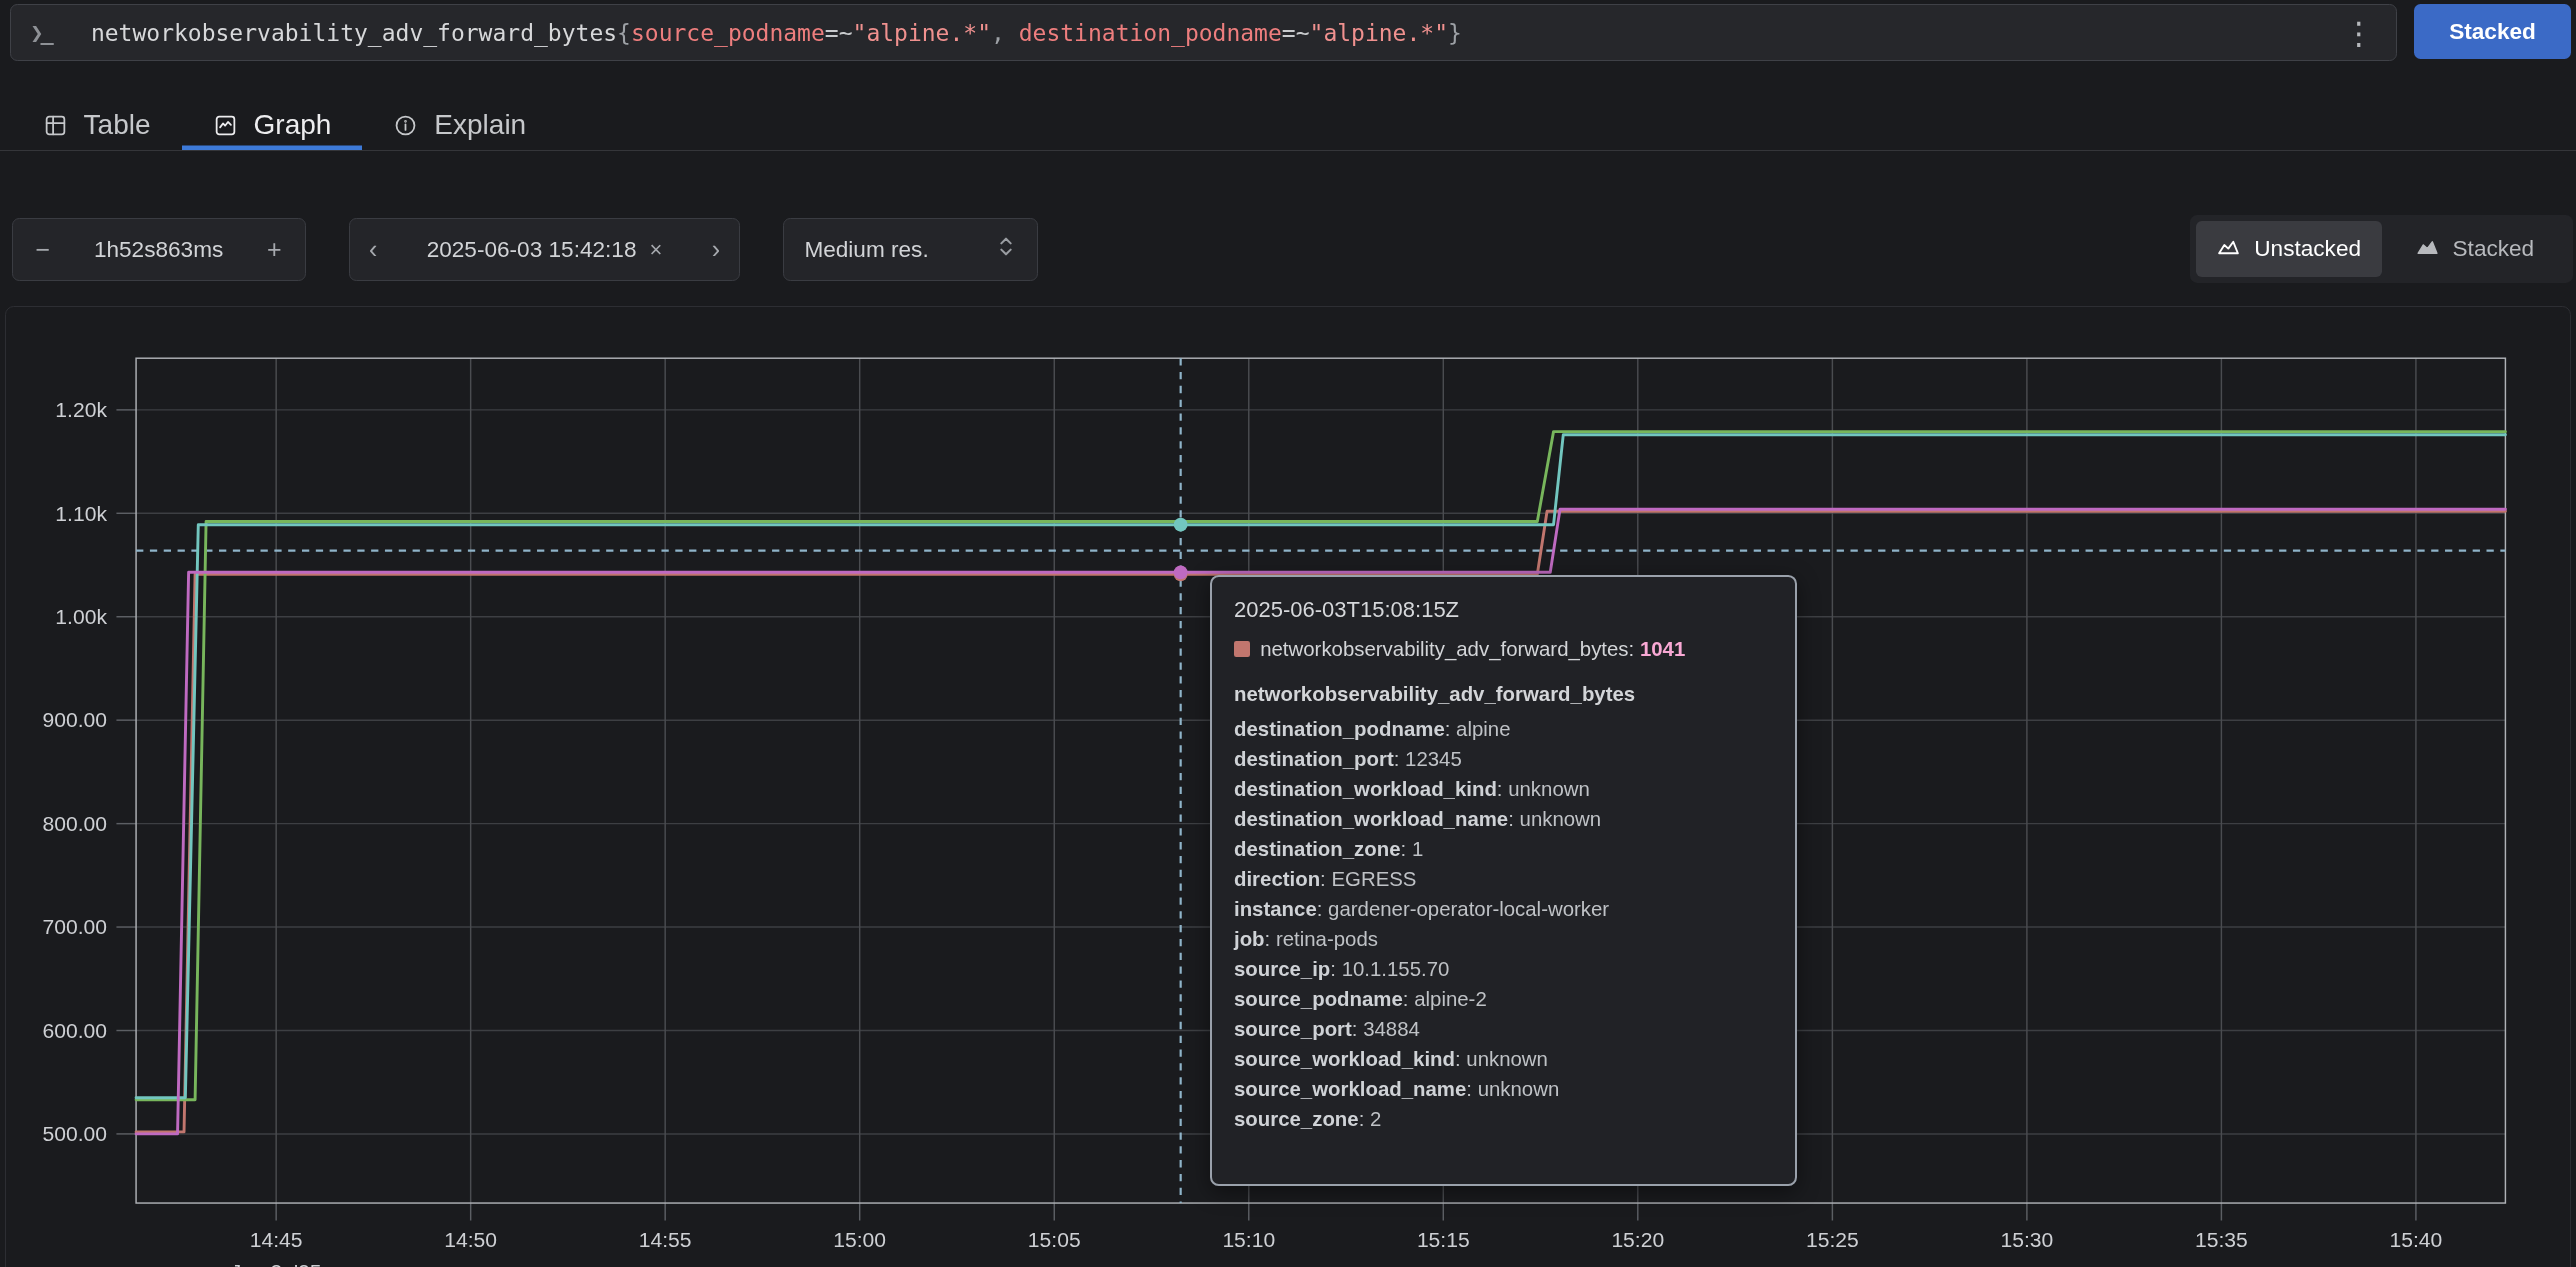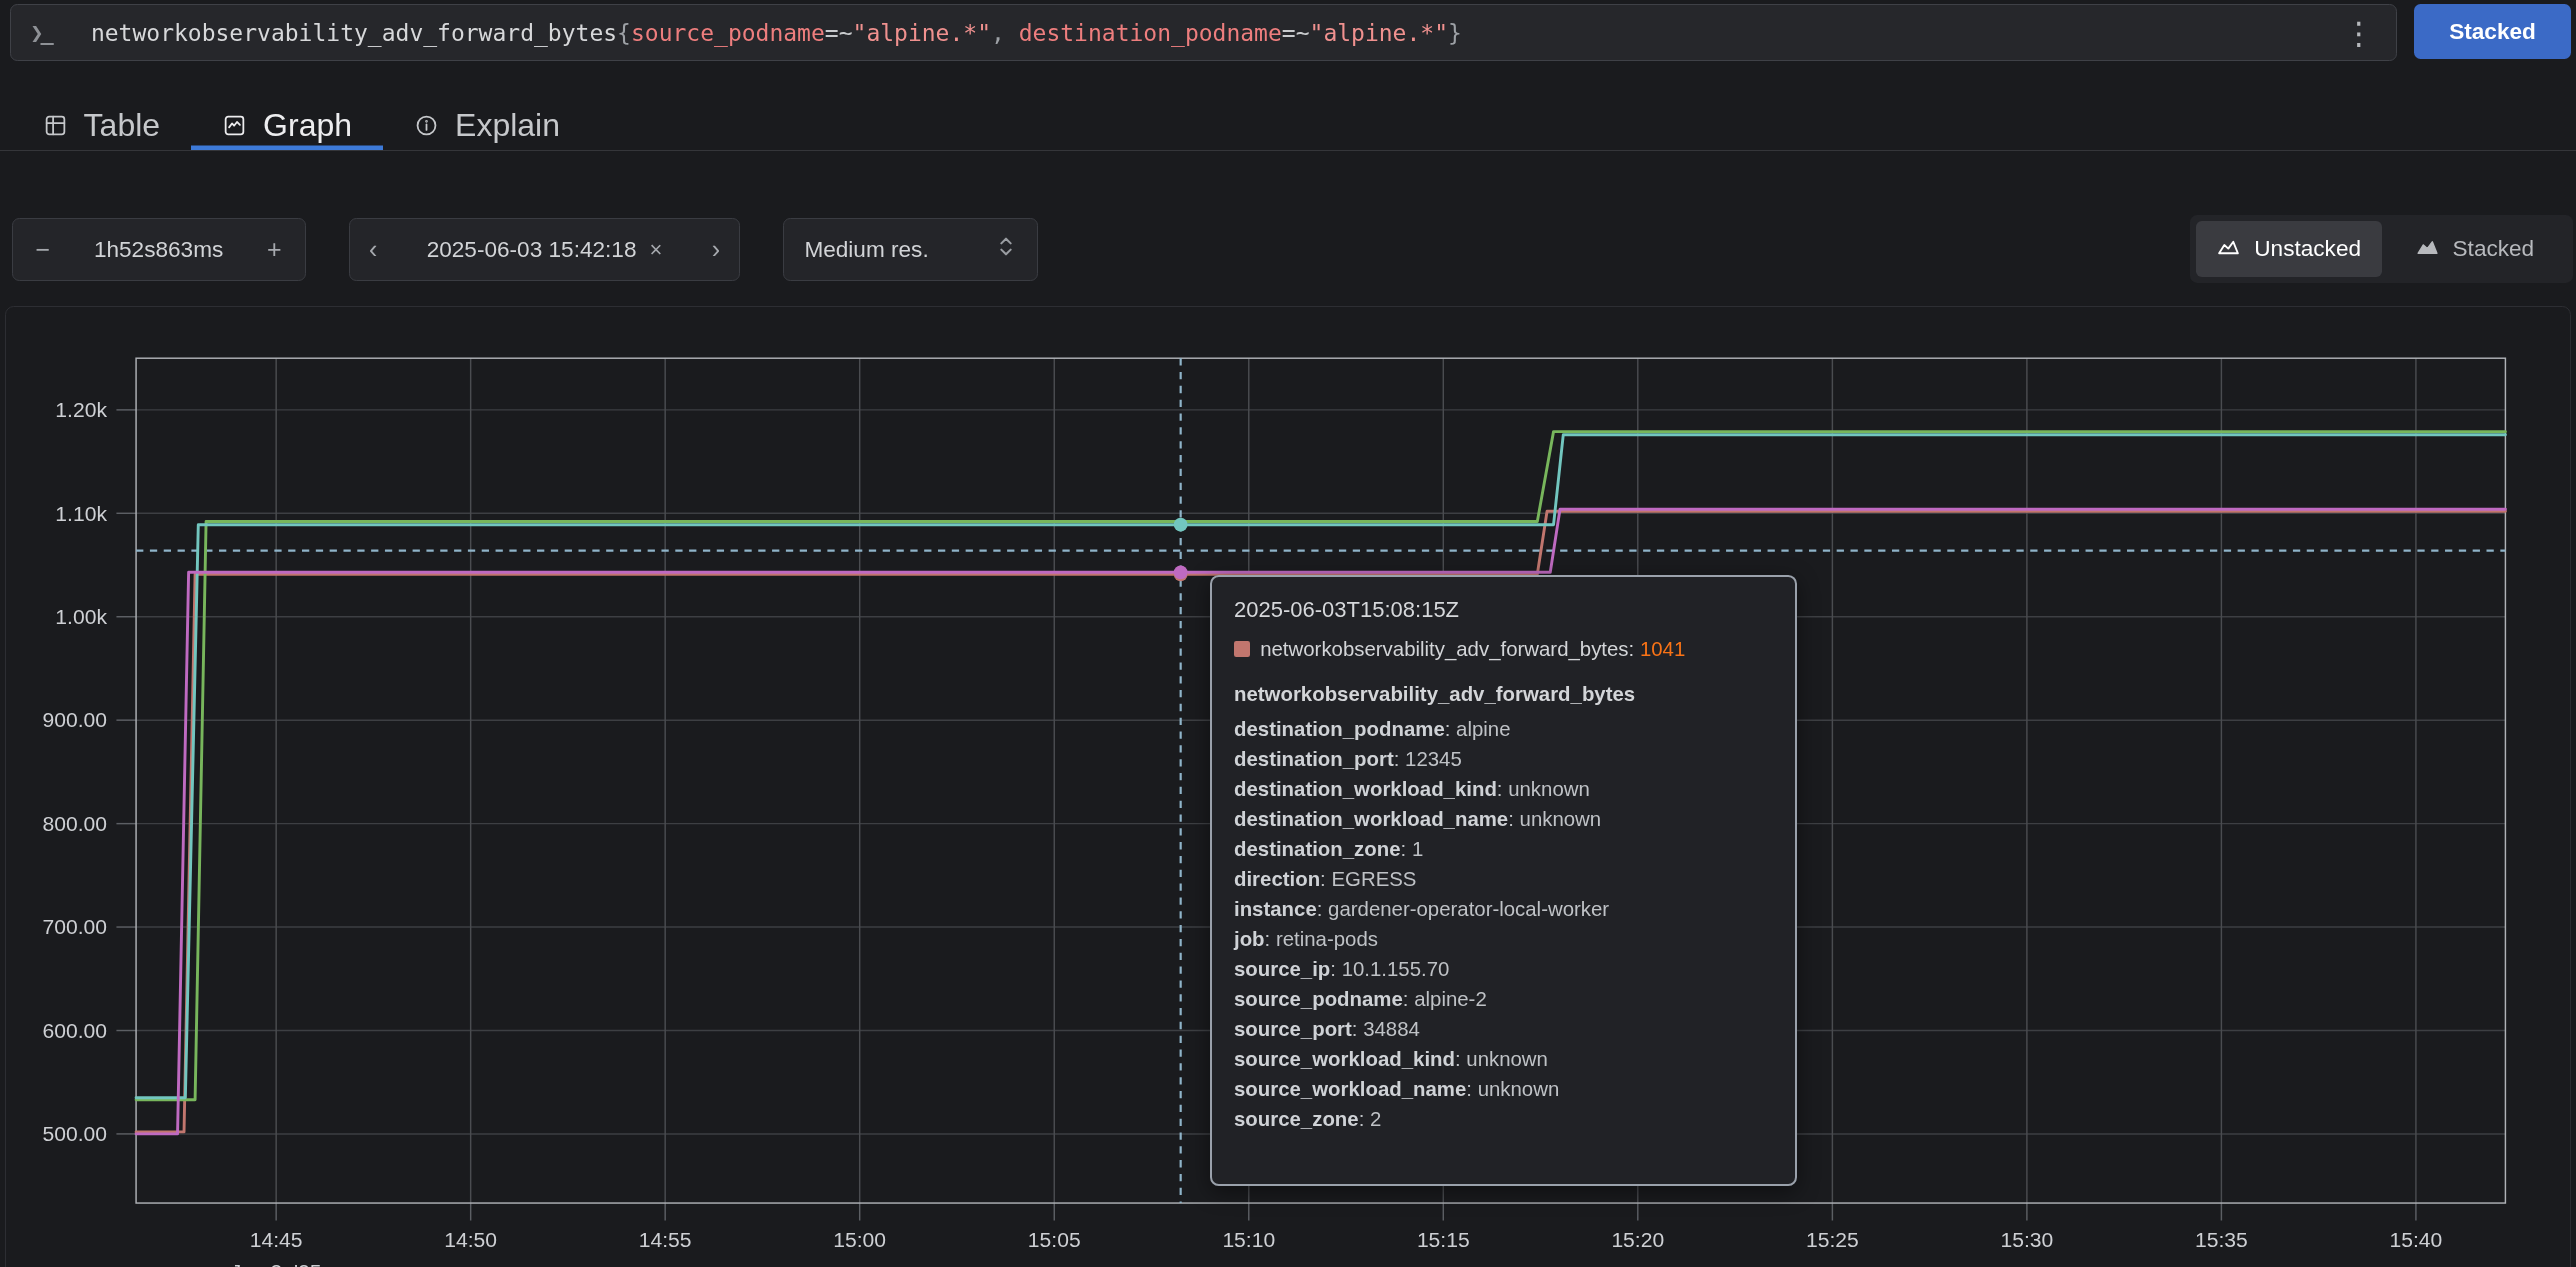--- a/index.html
+++ b/index.html
@@ -26,21 +26,21 @@
     position:absolute; left:2414px; top:4.4px; width:157px; height:55px;
     background:#3b6ac6; color:#ffffff; font-size:22.6px; font-weight:600;
     border-radius:6.5px; display:flex; align-items:center; justify-content:center;
   }
   
   .tabs-row{
     position:absolute; top:100px; left:0; width:2576px; height:51px;
     display:flex; padding-left:11.6px; border-bottom:1.5px solid #35363a;
   }
   .tab{ display:flex; align-items:center; gap:16px; padding:0 31px;
-    font-size:32px; color:#c6c8cb; }
+    font-size:28px; color:#c6c8cb; }
   .tab.active{ color:#ededef; box-shadow: inset 0 -4.4px 0 #3d7ad8; }
   .tab svg{ display:block; }
   
   .ctl{
     position:absolute; top:218px; height:63px; background:#242529;
     border:1.5px solid #3a3c42; border-radius:7.3px;
     display:flex; align-items:center; font-size:22.6px; color:#d2d4d7;
   }
   .ctl .glyph{ color:#a6a9ae; font-size:25px; line-height:1;}
   #duration{ left:11.6px; width:294px; justify-content:space-between; padding:0 23px;}
@@ -63,21 +63,21 @@
   
   .tooltip{
     position:absolute; left:1210px; top:575px; width:587px; height:611px;
     background:#212226; border:2.2px solid #9aa1ab; border-radius:8.7px;
     padding:22px 22px; font-size:20.4px; color:#bfc2c6; line-height:1;
     box-shadow:0 5.8px 22px rgba(0,0,0,.45);
   }
   .tt-time{ font-size:22px; color:#d6d8db; margin-bottom:17.5px; }
   .tt-series{ display:flex; align-items:center; gap:10.2px; margin-bottom:20.4px; color:#d3d5d8;}
   .tt-swatch{ width:16px; height:16px; border-radius:2.2px; flex:none;}
-  .tt-value{ font-weight:normal; color:#f97316; }
+  .tt-value{ font-weight:bold; color:#f9a8d4; }
   .tt-metric{ font-weight:bold; color:#d3d5d8; margin-bottom:4.4px; line-height:30px;}
   .tt-row{ line-height:30px; }
   .tt-row b{ color:#cfd2d6; }
 </style>
 </head>
 <body>
 
 <div class="screen">
 
   <div class="query-input">

